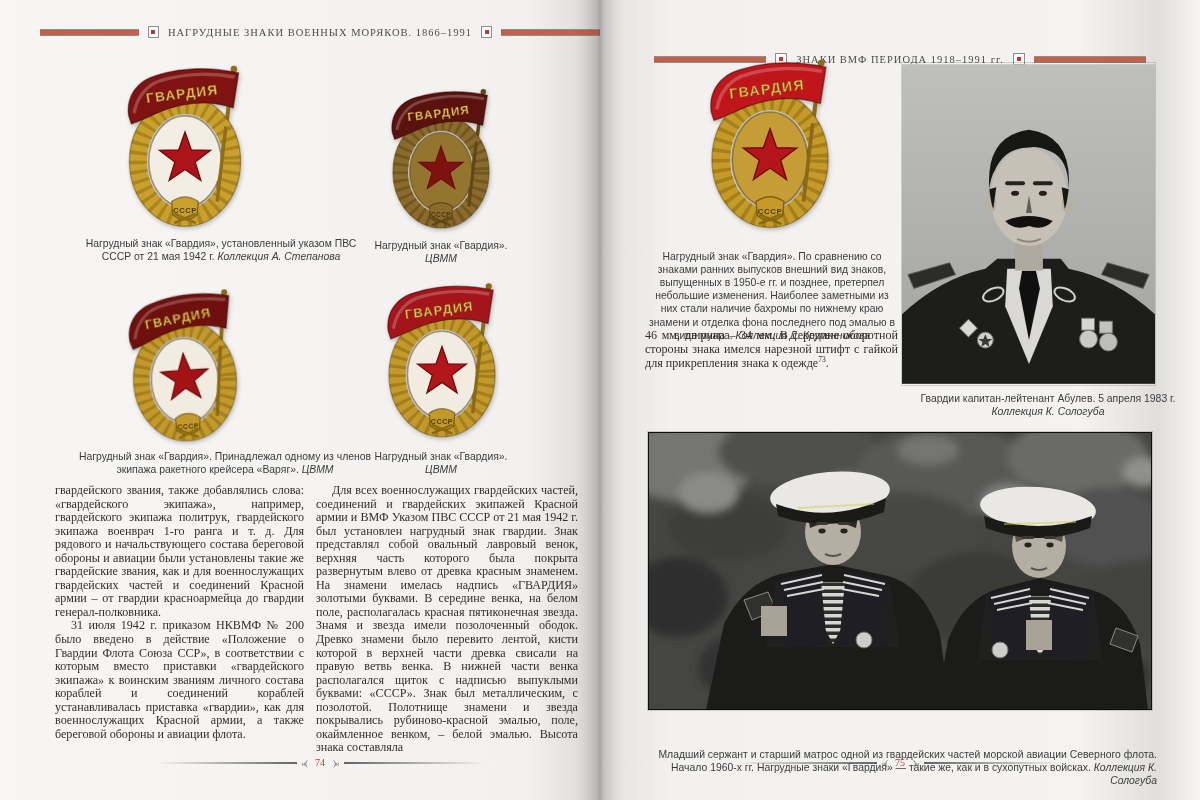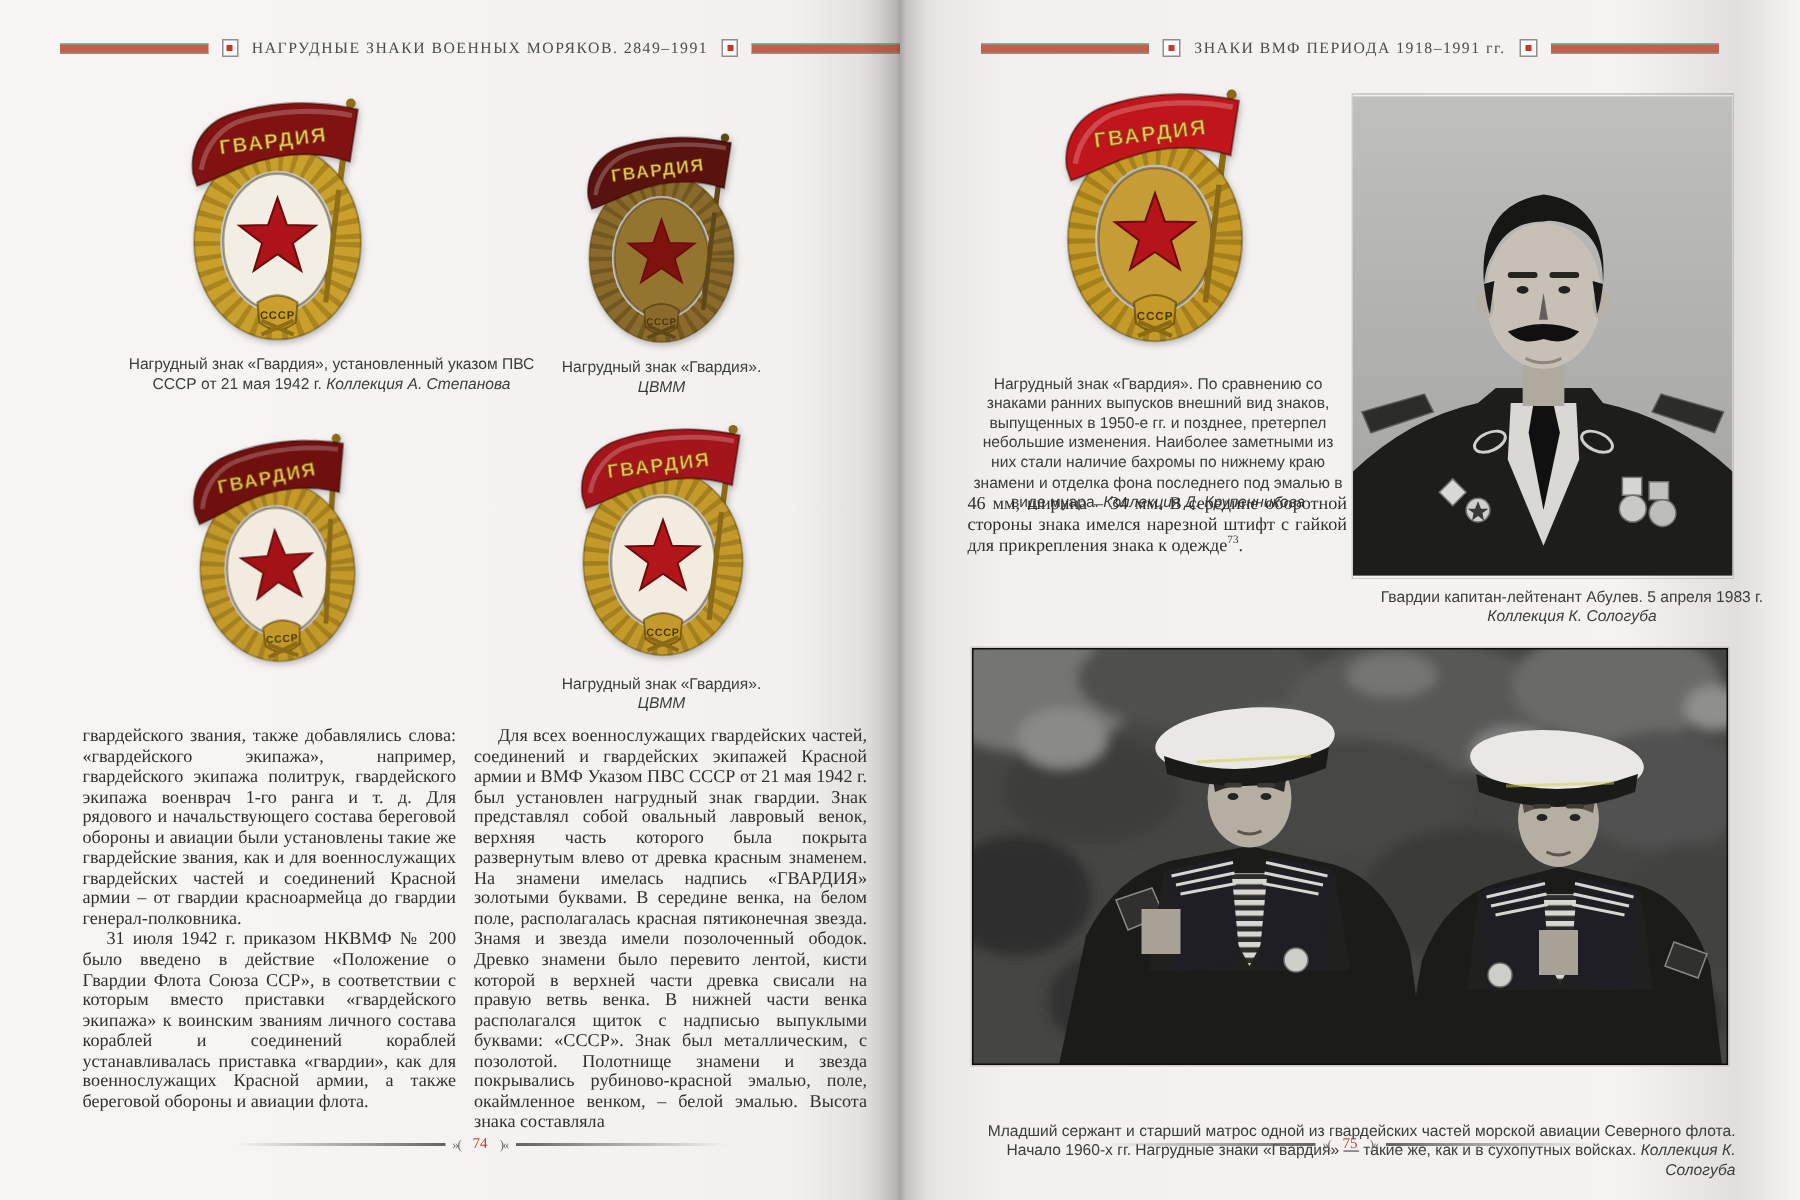--- a/index.html
+++ b/index.html
@@ -57,21 +57,21 @@
   </defs>
 </svg>
 
 <div class="spread">
 
   <div class="page-header" style="left:40px;width:560px;">
     <span class="hdr-bar"></span>
     <span class="hdr-sq">
         <i></i>
       </span>
-    <span class="hdr-title">НАГРУДНЫЕ ЗНАКИ ВОЕННЫХ МОРЯКОВ. 2849–1991</span>
+    <span class="hdr-title">НАГРУДНЫЕ ЗНАКИ ВОЕННЫХ МОРЯКОВ. 1866–1991</span>
     <span class="hdr-sq">
         <i></i>
       </span>
     <span class="hdr-bar"></span>
   </div>
 
   <div class="badge" style="left: 118px; top: 62px; --wreath: #c9a02b; --wreath-shade: #8f6f16; --banner: #801311; --field: #f3eee4; --star: #ad1318; --pole: #8f6f16;">
     <svg viewBox="0 0 100 125" width="134" height="168">
         <use href="#badge-shape"></use>
       </svg>
@@ -90,20 +90,23 @@
     <svg viewBox="0 0 100 125" width="128" height="160">
         <use href="#badge-shape"></use>
       </svg>
   </div>
 
   <div class="cap" style="left:70px;top:237px;width:302px;">
     <span>Нагрудный знак «Гвардия», установленный указом ПВС СССР от 21 мая 1942 г. </span><i>Коллекция А. Степанова</i>
   </div>
   <div class="cap" style="left:368px;top:239px;width:146px;">
     <span>Нагрудный знак «Гвардия». </span><i>ЦВММ</i>
+  </div>
+  <div class="cap" style="left:60px;top:450px;width:330px;">
+    <span>Нагрудный знак «Гвардия». Принадлежал одному из членов экипажа ракетного крейсера «Варяг». </span><i>ЦВММ</i>
   </div>
   <div class="cap" style="left:368px;top:450px;width:146px;">
     <span>Нагрудный знак «Гвардия». </span><i>ЦВММ</i>
   </div>
 
   <div class="bodytext" style="left:55px;top:484px;width:249px;">
     <p>гвардейского звания, также добавлялись слова: «гвардейского экипажа», например, гвардейского экипажа политрук, гвардейского экипажа военврач 1-го ранга и т. д. Для рядового и начальствующего состава береговой обороны и авиации были установлены такие же гвардейские звания, как и для военнослужащих гвардейских частей и соединений Красной армии – от гвардии красноармейца до гвардии генерал-полковника.</p>
     <p class="ind">31 июля 1942 г. приказом НКВМФ № 200 было введено в действие «Положение о Гвардии Флота Союза ССР», в соответствии с которым вместо приставки «гвардейского экипажа» к воинским званиям личного состава кораблей и соединений кораблей устанавливалась приставка «гвардии», как для военнослужащих Красной армии, а также береговой обороны и авиации флота.</p>
   </div>
   <div class="bodytext" style="left:316px;top:484px;width:262px;">
@@ -111,21 +114,21 @@
   </div>
 
   <div class="page-footer" style="left:40px;width:560px;">
     <span class="ftr-line l"></span>
     <span class="ftr-orn">»(</span>
     <span class="ftr-num">74</span>
     <span class="ftr-orn">)«</span>
     <span class="ftr-line r"></span>
   </div>
 
-  <div class="page-header" style="left:620px;width:560px;">
+  <div class="page-header" style="left:620px;width:560px;margin-top:27px;">
     <span class="hdr-bar"></span>
     <span class="hdr-sq">
         <i></i>
       </span>
     <span class="hdr-title">ЗНАКИ ВМФ ПЕРИОДА 1918–1991 гг.</span>
     <span class="hdr-sq">
         <i></i>
       </span>
     <span class="hdr-bar"></span>
   </div>

